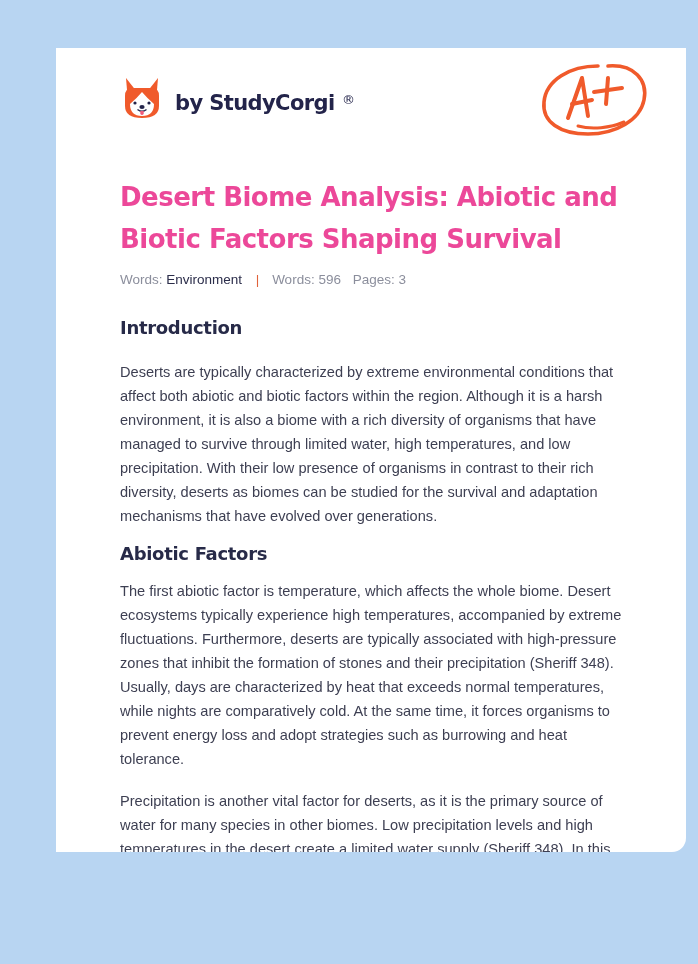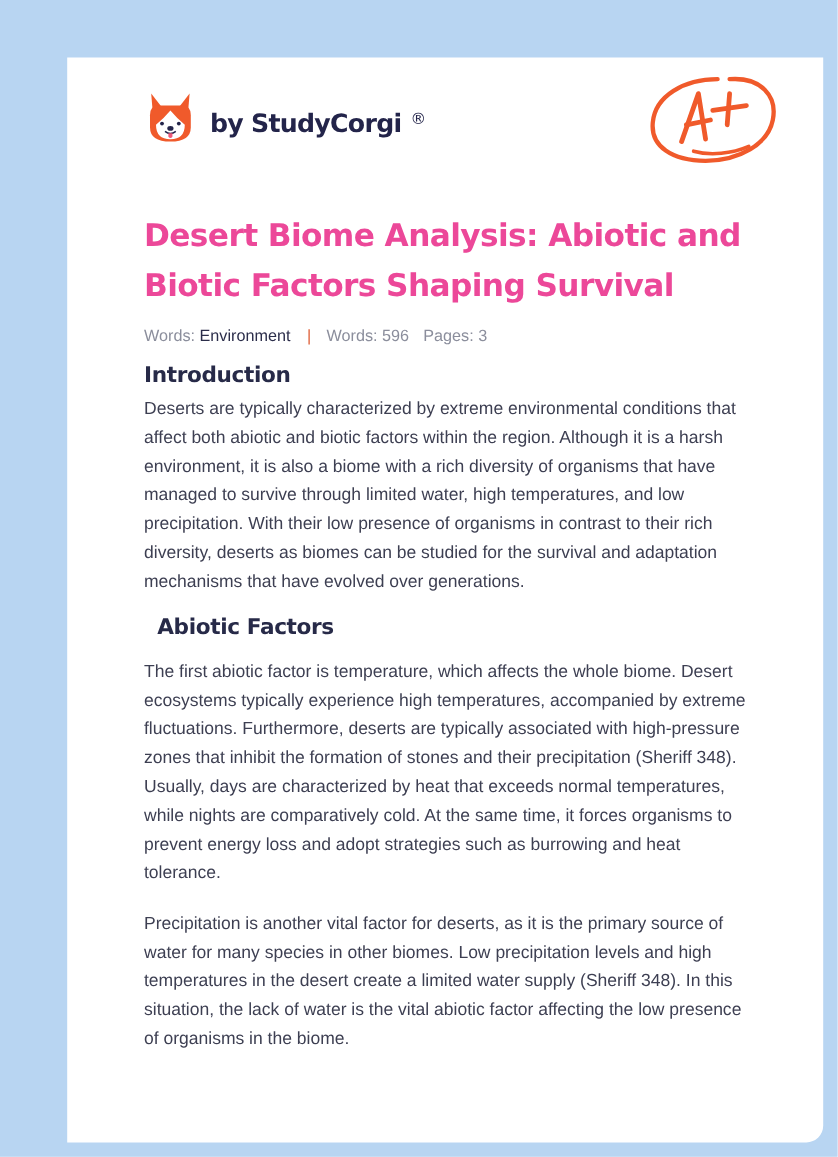--- a/index.html
+++ b/index.html
@@ -12,21 +12,21 @@
       background: #b8d5f2;
       position: relative;
       overflow: hidden;
       font-family: "Liberation Sans", sans-serif;
     }
     .card {
       position: absolute;
       left: 56px;
       top: 48px;
       width: 630px;
-      height: 904px;
+      height: 804px;
       background: #ffffff;
       border-bottom-right-radius: 14px;
       overflow: hidden;
     }
     .header {
       position: absolute;
       left: 0;
       top: 0;
       width: 630px;
       height: 110px;
@@ -103,36 +103,35 @@
     }
     .section-heading {
       margin: 0;
       font-family: "DejaVu Sans", sans-serif;
       font-weight: bold;
       font-size: 18px;
       color: #272a48;
       letter-spacing: -0.3px;
     }
     .h-intro {
-      margin-top: 11px;
+      margin-top: 26px;
       line-height: 24px;
     }
     .h-abiotic {
       margin-top: 14px;
       line-height: 24px;
-      margin-left: 11px;
     }
     .para {
       margin: 0;
       font-size: 14.6px;
       line-height: 24px;
       color: #3d3f52;
     }
     .p-intro {
-      margin-top: 4px;
+      margin-top: 20px;
     }
     .p-ab1 {
       margin-top: 13px;
     }
     .p-ab2 {
       margin-top: 18px;
     }
   </style>
 </head>
 <body>

